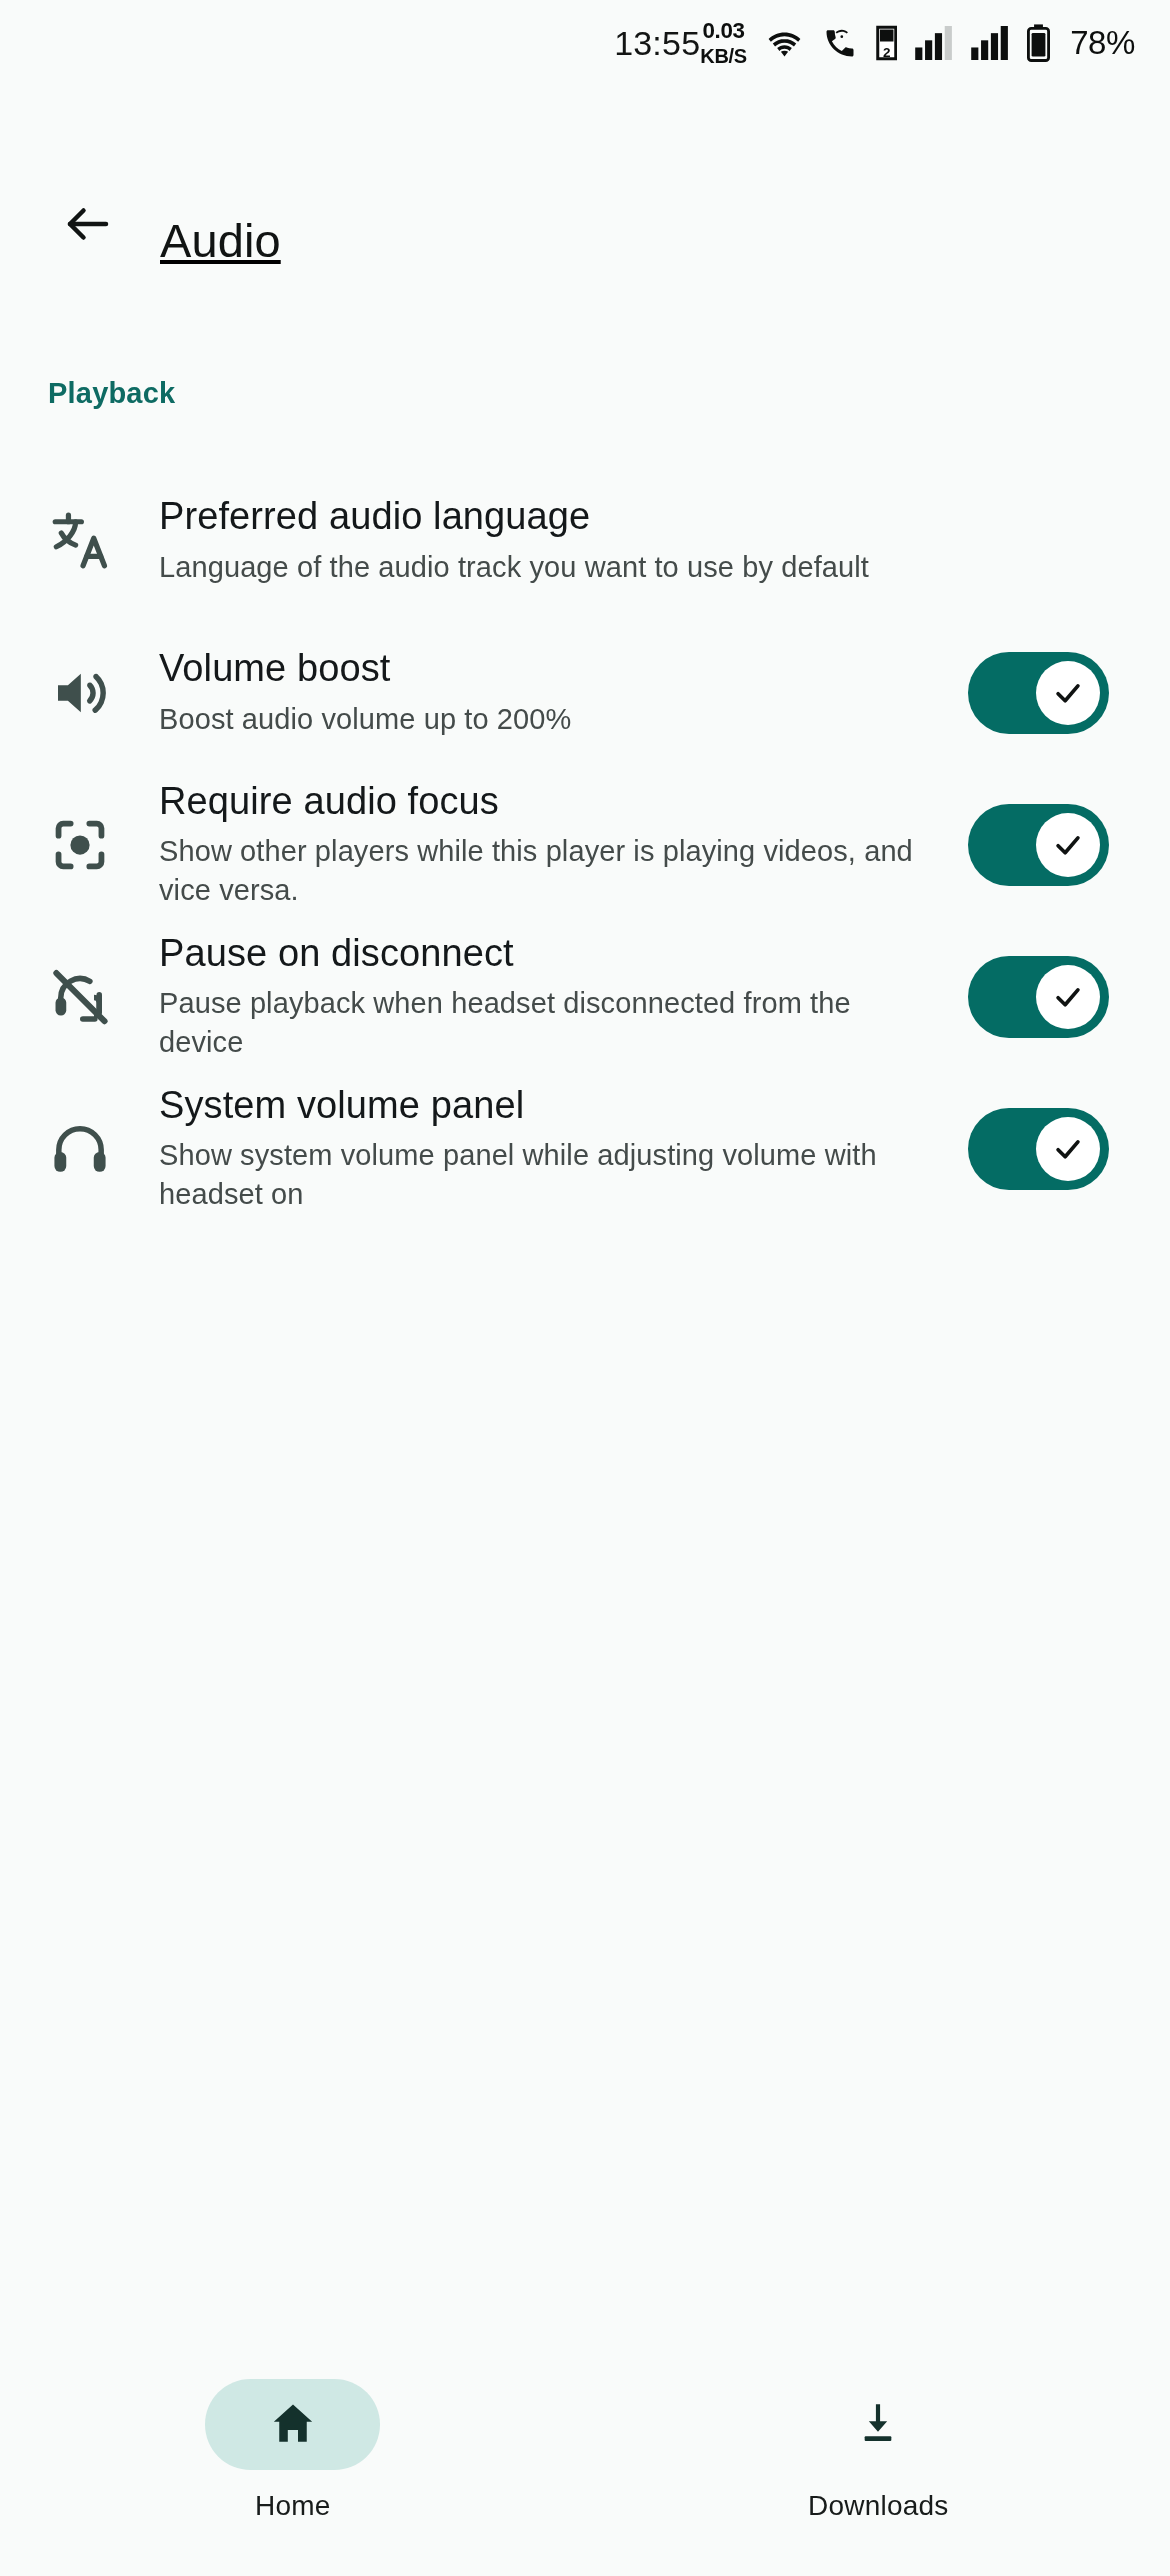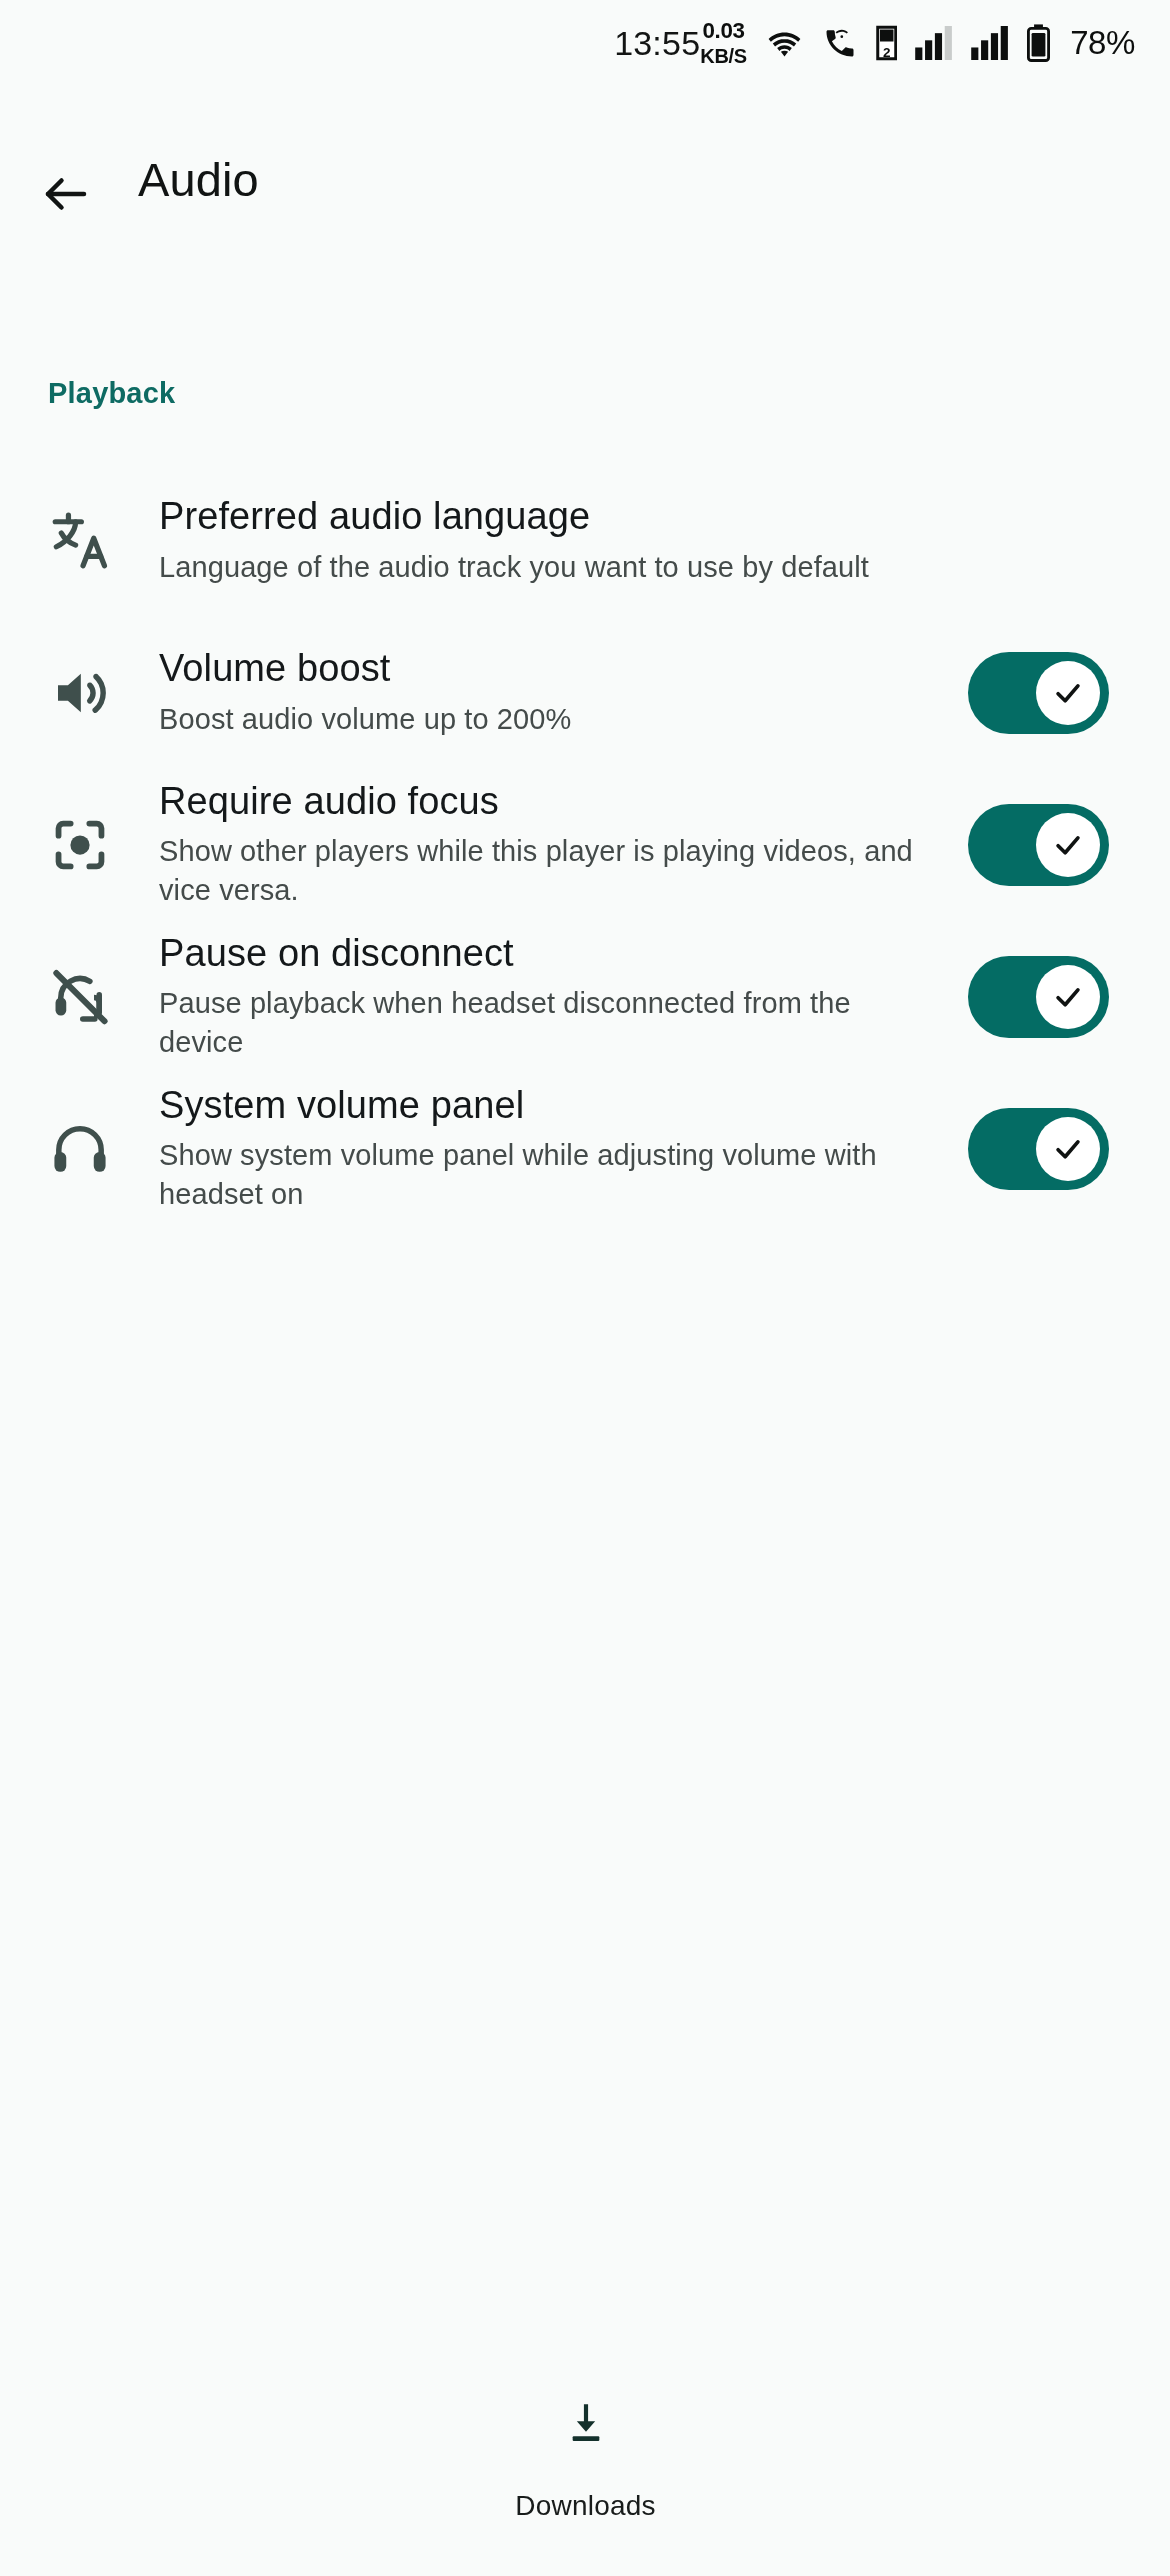--- a/index.html
+++ b/index.html
@@ -43,22 +43,23 @@
   .net-speed .unit { font-size: 20px; font-weight: 600; margin-top: 2.7px; letter-spacing: -0.3px; }
   .sicon { display: flex; align-items: center; }
   .battery-pct { font-size: 33px; margin-left: 1.8px; letter-spacing: -0.4px; }
 
   
   .app-bar {
     position: absolute;
     top: 152px; left: 0; right: 0;
     height: 116px;
     display: flex;
-    align-items: flex-start;
-    padding-left: 23px;
+    align-items: flex-end;
+    padding-left: 45px;
+    text-decoration: underline;
   }
   .back-btn {
     width: 86px; height: 86px;
     display: flex; align-items: center; justify-content: center;
     cursor: pointer;
   }
   .app-title {
     font-size: 47px;
     color: #111413;
     margin-left: 29px;
@@ -371,20 +372,30 @@
           </svg>
         </div>
       </div>
     </div>
   </div>
 
 </div>
 
 <div class="bottom-nav">
 
+  <div class="nav-item">
+    <div class="nav-pill active">
+      <span>
+        <svg width="50" height="50" viewBox="0 0 24 24" fill="#14312C">
+          <path d="M12 3.1 2.8 11.4h2.6V21h4.1v-5.6h4.9V21h4.2v-9.6h2.6L12 3.1z"></path>
+        </svg>
+      </span>
+    </div>
+    <div class="nav-label">Home</div>
+  </div>
 
   <div class="nav-item">
     <div class="nav-pill">
       <span>
         <svg width="50" height="50" viewBox="0 0 24 24" fill="#14312C">
           <path d="M11 3h2v8.1h3.4L12 16.2 7.6 11.1H11V3z"></path>
           <rect x="5.6" y="18.3" width="12.8" height="2.3" rx="0.5"></rect>
         </svg>
       </span>
     </div>

